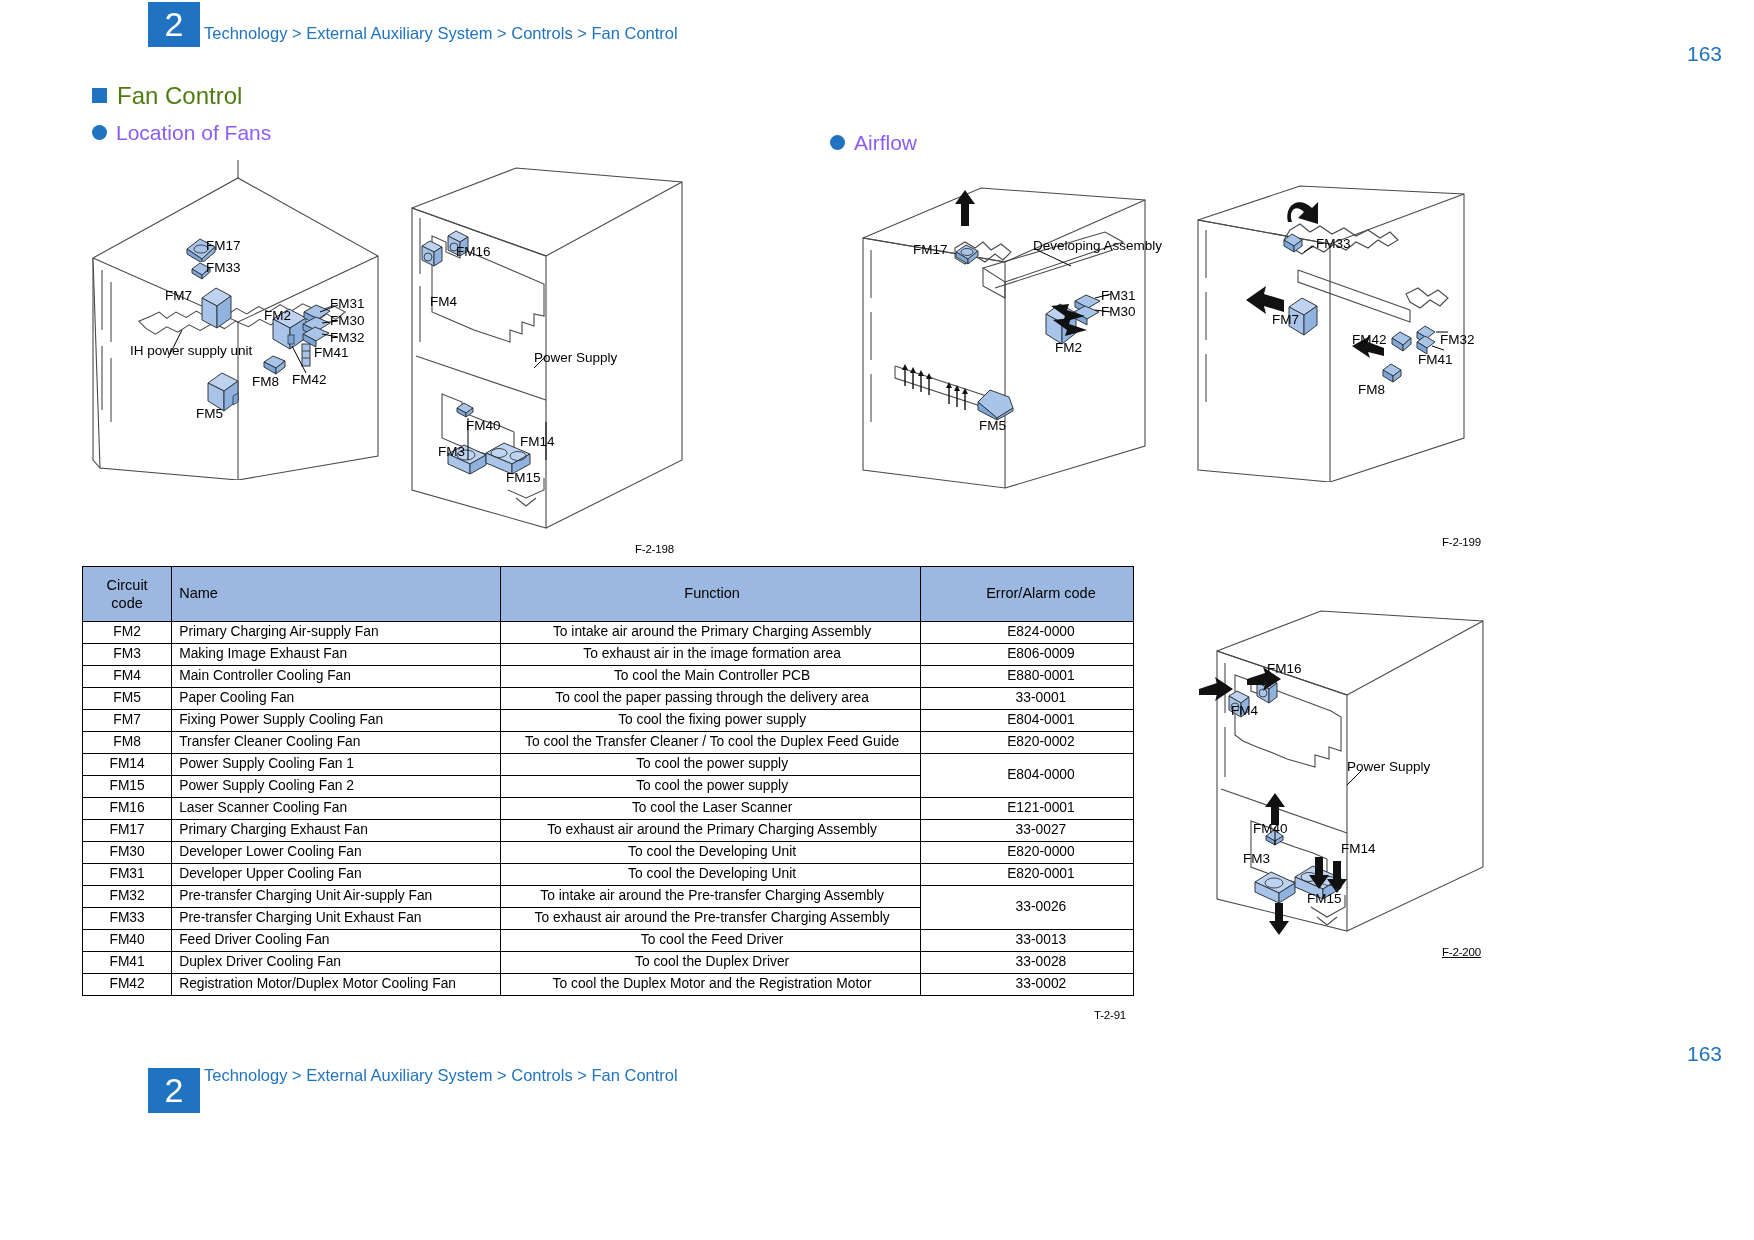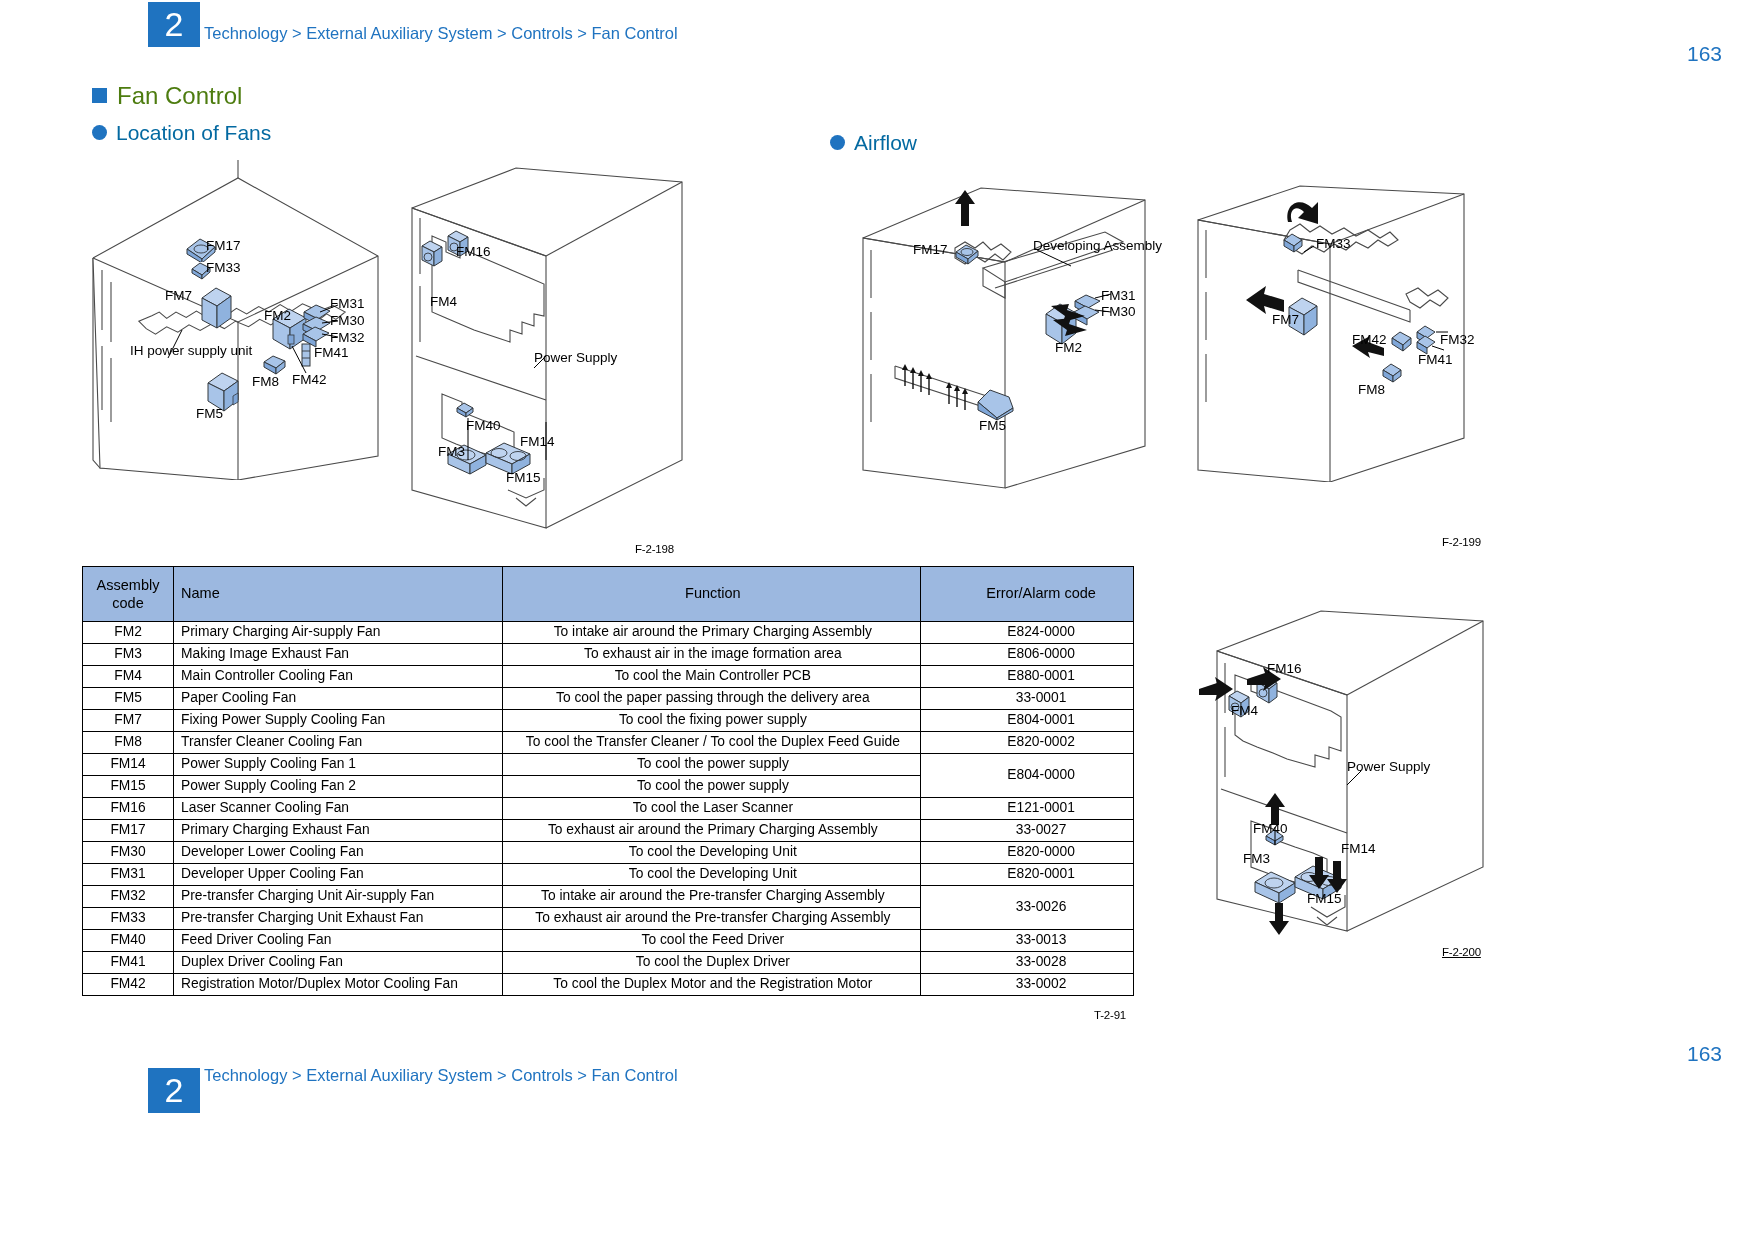--- a/index.html
+++ b/index.html
@@ -74,21 +74,21 @@
   .sec-h1 .bullet-sq {
     display: inline-block;
     width: 15px; height: 15px;
     background: #1f73c0;
     margin-right: 10px;
     vertical-align: 1px;
   }
   .sec-h2 {
     position: absolute;
     font-size: 21px;
-    color: #0369a1;
+    color: #8b5cf6;
     white-space: nowrap;
   }
   .sec-h2 .bullet-ci {
     display: inline-block;
     width: 15px; height: 15px;
     border-radius: 50%;
     background: #1f73c0;
     margin-right: 9px;
     vertical-align: 0px;
   }
@@ -574,40 +574,40 @@
   <span class="lbl" style="left:146px; top:286px;">FM14</span>
   <span class="lbl" style="left:112px; top:336px;">FM15</span>
 </div>
 
 <div class="fig-caption" id="cap-200">F-2-200</div>
 
 <table id="fan-table">
   <thead>
     <tr>
       <th class="c-code hdr-circuit">
-        <div>Assembly</div>
+        <div>Circuit</div>
         <div>code</div>
       </th>
       <th class="c-name">Name</th>
       <th class="c-func">Function</th>
       <th class="c-err">Error/Alarm code</th>
     </tr>
   </thead>
   <tbody id="fan-table-body">
       <tr>
         <td class="c-code">FM2</td>
         <td class="c-name">Primary Charging Air-supply Fan</td>
         <td class="c-func">To intake air around the Primary Charging Assembly</td>
         <td class="c-err">E824-0000</td>
       </tr>
       <tr>
         <td class="c-code">FM3</td>
         <td class="c-name">Making Image Exhaust Fan</td>
         <td class="c-func">To exhaust air in the image formation area</td>
-        <td class="c-err">E806-0000</td>
+        <td class="c-err">E806-0009</td>
       </tr>
       <tr>
         <td class="c-code">FM4</td>
         <td class="c-name">Main Controller Cooling Fan</td>
         <td class="c-func">To cool the Main Controller PCB</td>
         <td class="c-err">E880-0001</td>
       </tr>
       <tr>
         <td class="c-code">FM5</td>
         <td class="c-name">Paper Cooling Fan</td>

